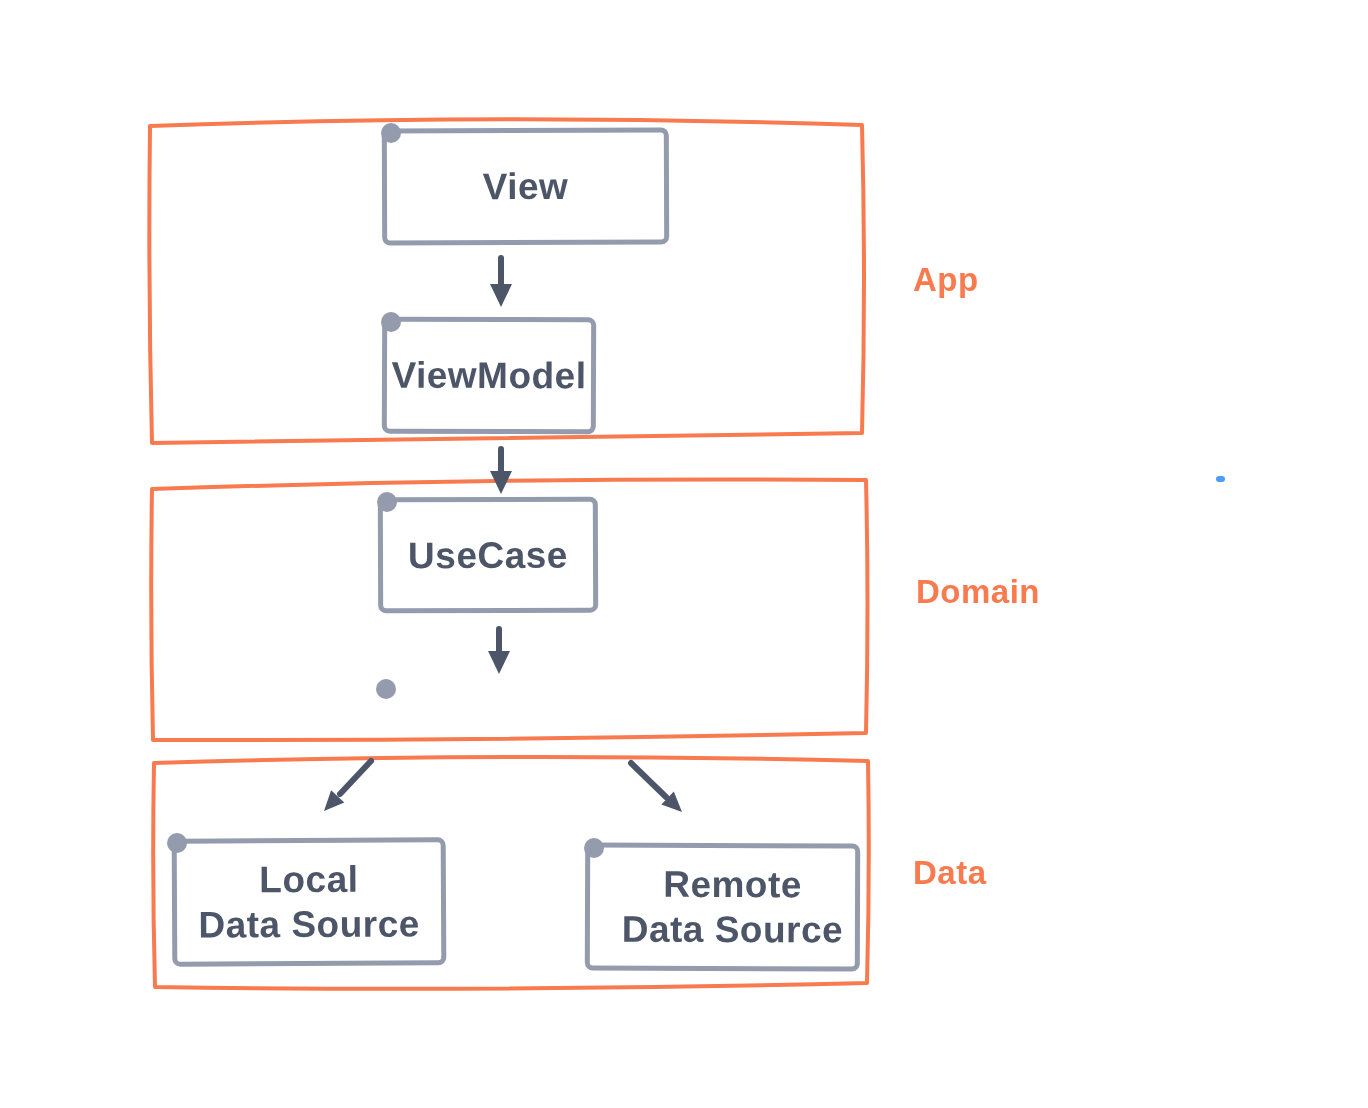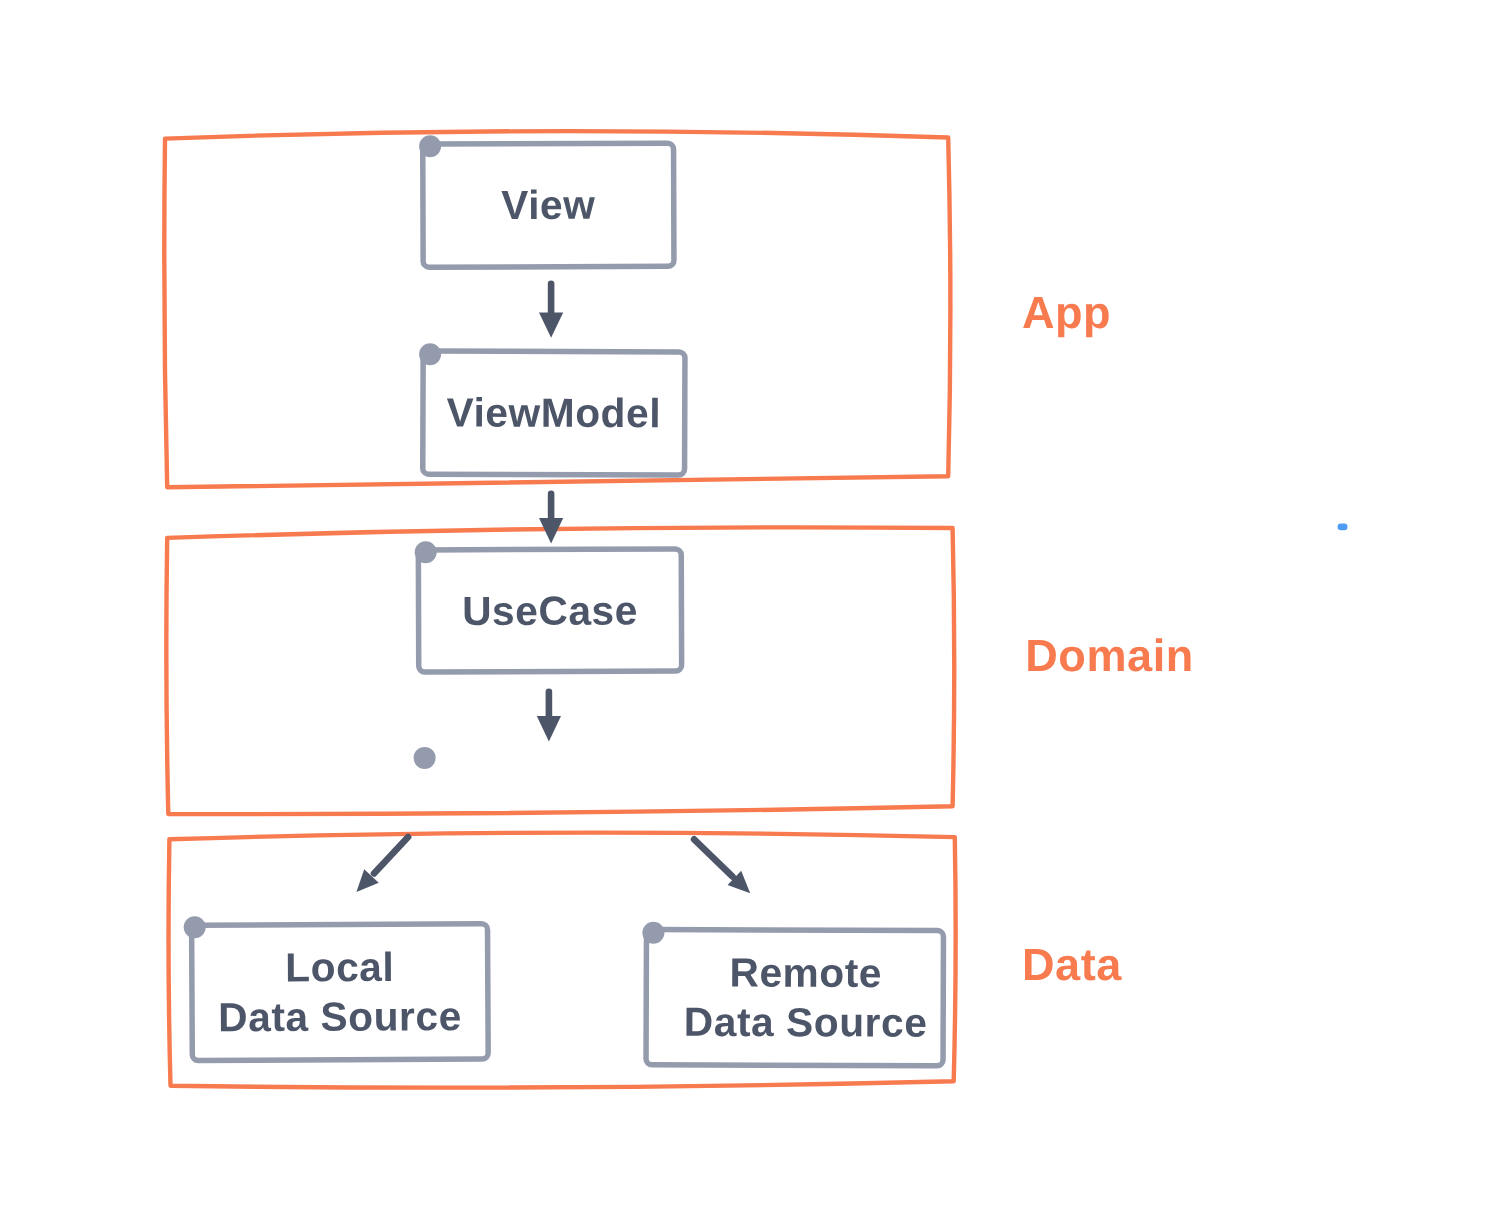--- a/index.html
+++ b/index.html
@@ -11,36 +11,36 @@
     position:absolute;box-sizing:border-box;
     border:5px solid var(--node-stroke,#949bad);
     border-radius:8px;background:transparent;
     display:flex;align-items:center;justify-content:center;
   }
   .node-label{
     font-weight:700;font-size:37px;line-height:45px;
     color:var(--node-text,#4d5669);text-align:center;white-space:pre-line;
     letter-spacing:0.5px;
   }
-  #node-view      {left:382px;top:128px;width:233px;height:117px;transform:rotate(-0.2deg);}
-  #node-viewmodel {left:382px;top:317px;width:243px;height:117px;transform:rotate(0.2deg);}
-  #node-usecase   {left:378px;top:497px;width:244px;height:116px;transform:rotate(-0.2deg);}
+  #node-view      {left:382px;top:128px;width:287px;height:117px;transform:rotate(-0.2deg);}
+  #node-viewmodel {left:382px;top:317px;width:214px;height:117px;transform:rotate(0.2deg);}
+  #node-usecase   {left:378px;top:497px;width:220px;height:116px;transform:rotate(-0.2deg);}
   #node-repository{left:377px;top:684px;width:245px;height:118px;}
   #node-local     {left:172px;top:838px;width:274px;height:128px;transform:rotate(-0.3deg);}
   #node-remote    {left:585px;top:843px;width:275px;height:128px;transform:rotate(0.2deg);padding-left:20px;}
 
   .overlay{position:absolute;left:0;top:0;pointer-events:none;}
   .layer-outline{fill:none;stroke:var(--layer-stroke,#f87a4f);stroke-width:4;stroke-linejoin:round;stroke-linecap:round;}
   .edge-line{fill:none;stroke:var(--arrow,#4d5669);stroke-width:6;stroke-linecap:round;}
   .edge-head{fill:var(--arrow,#4d5669);stroke:none;}
   .corner-dot{fill:var(--node-stroke,#949bad);}
 
   .layer-label{
-    position:absolute;font-weight:700;font-size:41px;line-height:1.1;
-    color:var(--layer-label,#f87a4f);letter-spacing:0.5px;margin-left:16px;
+    position:absolute;font-weight:700;font-size:33px;line-height:1.1;
+    color:var(--layer-label,#f87a4f);letter-spacing:0.5px;
   }
   #label-app   {left:913px;top:262px;}
   #label-domain{left:916px;top:574px;}
   #label-data  {left:913px;top:855px;}
 
   .stray-mark{
     position:absolute;left:1216px;top:476px;width:9px;height:6px;border-radius:3px;
     background:var(--artifact-dot,#4f9cf4);
   }
 </style>

